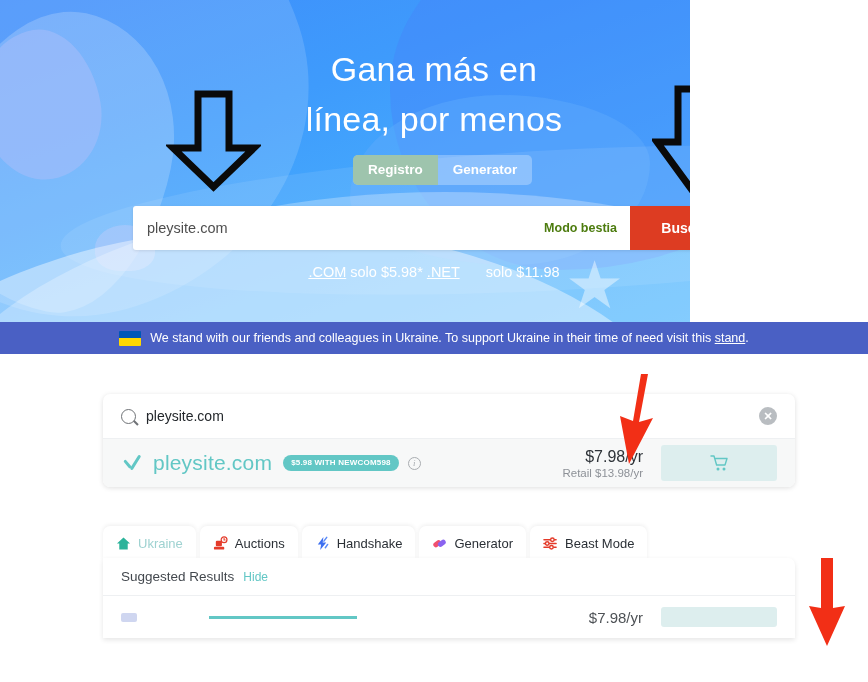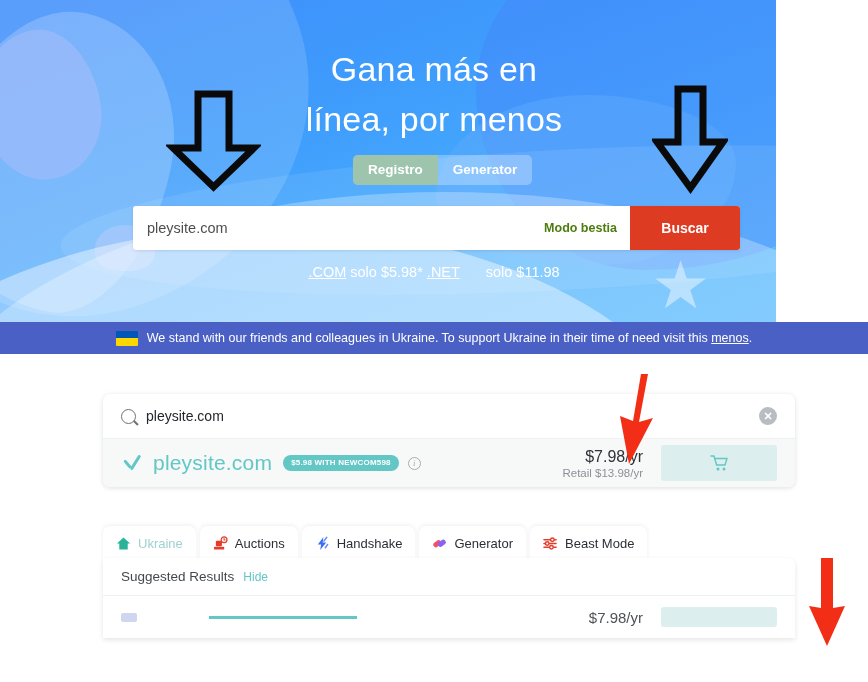--- a/index.html
+++ b/index.html
@@ -6,21 +6,21 @@
   html, body {
     width: 868px; height: 682px;
     overflow: hidden;
     font-family: "Liberation Sans", sans-serif;
     background: #ffffff;
   }
   #page { position: relative; width: 868px; height: 682px; overflow: hidden; }
 
   
   .hero {
-    position: absolute; left: 0; top: 0; width: 776px; height: 322px;
+    position: absolute; left: 0; top: 0; width: 690px; height: 322px;
     background: linear-gradient(160deg, #3f8dfb 0%, #3e9bfc 35%, #48aefd 70%, #55b9fe 100%);
     overflow: hidden;
     text-decoration: underline;
   }
   .hero-deco { position: absolute; pointer-events: none; }
   .blob1 {
     left: -130px; top: -120px; width: 440px; height: 430px;
     background: rgba(255,255,255,0.14);
     border-radius: 60% 40% 55% 45% / 55% 50% 50% 45%;
     transform: rotate(-18deg);
@@ -295,21 +295,21 @@
     <svg class="blk-arrow" style="left:652px;top:84px;" width="76" height="110" viewBox="0 0 76 110">
       <polygon points="26,5 51,5 51,58 71,58 38.5,104 5,58 26,58" fill="none" stroke="#0a0a0a" stroke-width="7" stroke-linejoin="miter"></polygon>
     </svg>
   </div>
 
   <div class="ua-banner">
     <span class="ua-flag">
       <i style="background:#0057b7"></i>
         <i style="background:#ffd700"></i>
     </span>
-    <span><span>We stand with our friends and colleagues in Ukraine. To support Ukraine in their time of need visit this </span><a href="#">menos</a><span>.</span></span>
+    <span><span>We stand with our friends and colleagues in Ukraine. To support Ukraine in their time of need visit this </span><a href="#">stand</a><span>.</span></span>
   </div>
 
   <div class="results-wrap">
 
     <div class="card">
       <div class="card-search">
         <span class="mag"></span>
         <span class="q">pleysite.com</span>
         <span class="xbtn">✕</span>
       </div>

